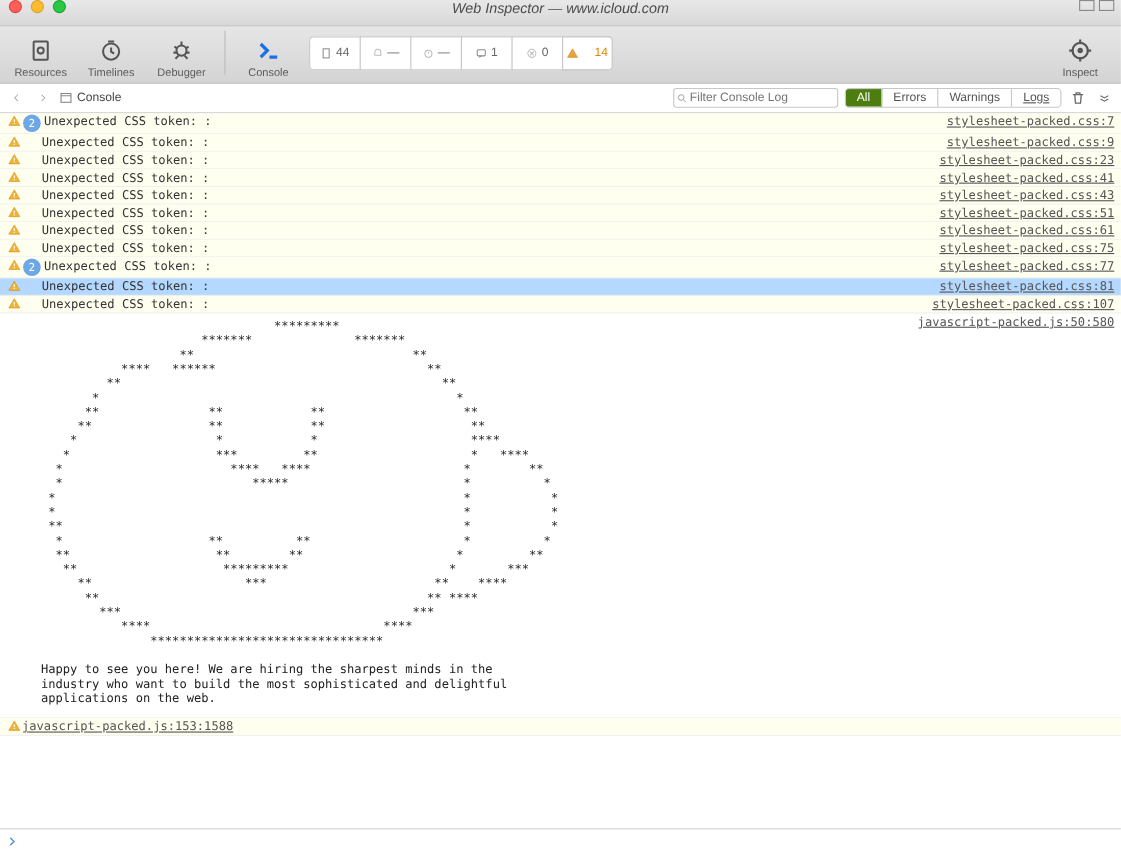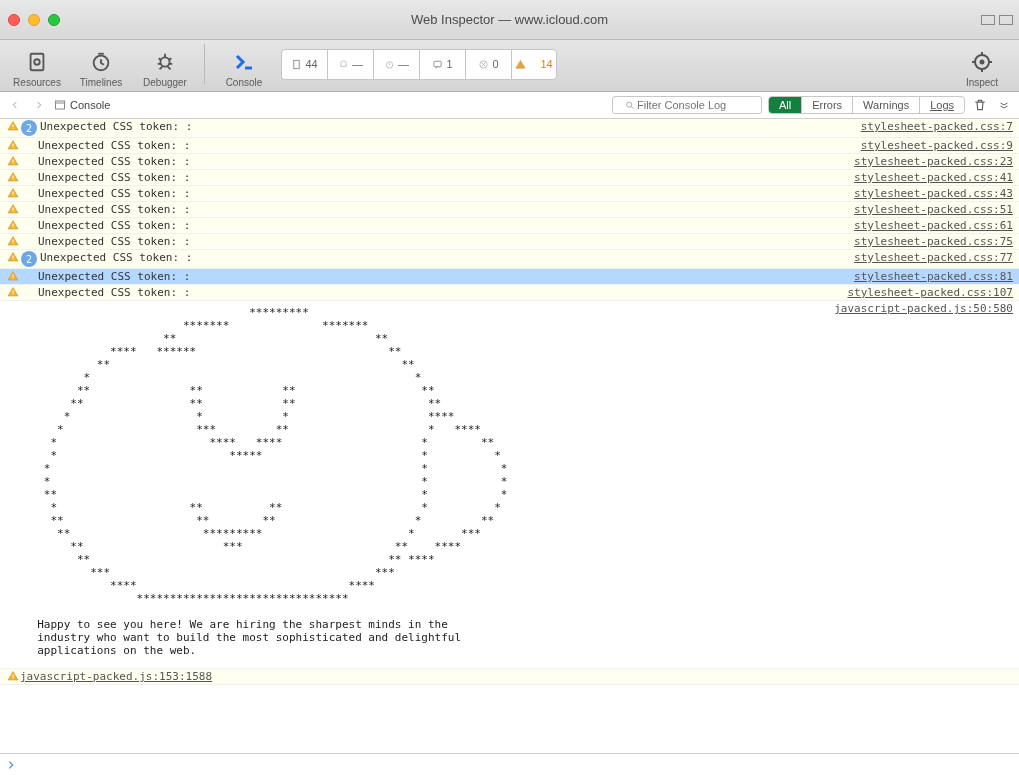--- a/index.html
+++ b/index.html
@@ -8,26 +8,27 @@
   font-family: -apple-system, "Helvetica Neue", Arial, sans-serif;
   font-size: 11px;
   background: #fff;
   width: 1019px;
   height: 775px;
   overflow: hidden;
   display: flex;
   flex-direction: column;
 }
 .titlebar {
-  height: 40px;
+  height: 24px;
   background: linear-gradient(#e8e8e8,#d8d8d8);
   border-bottom: 1px solid #b9b9b9;
   display: flex;
-  align-items: center;
+  align-items: flex-start;
   position: relative;
+  font-style: italic;
 }
 .traffic { display: flex; gap: 8px; padding-left: 8px; }
 .tl { width: 12px; height: 12px; border-radius: 50%; }
 .tl.red { background:#ff5f57; border:1px solid #e14440;}
 .tl.yellow { background:#febc2e; border:1px solid #e1a028;}
 .tl.green { background:#28c840; border:1px solid #1da432;}
 .titlebar .title { position:absolute; left:0; right:0; text-align:center; font-size:13px; color:#4a4a4a; pointer-events:none;}
 .win-ctrl { position:absolute; right:6px; display:flex; gap:4px; }
 .win-ctrl span { width:14px; height:10px; border:1px solid #888; display:inline-block;}
 .toolbar {
@@ -57,27 +58,27 @@
 .crumb {
   height:27px; border-bottom:1px solid #cfcfcf;
   display:flex; align-items:center; padding:0 6px; gap:6px;
 }
 .crumb .chev { width:18px; height:18px; display:flex; align-items:center;justify-content:center;color:#888; cursor:pointer;}
 .crumb .chev svg{stroke:#888;}
 .crumb .label{font-size:11px;color:#444; display:flex; align-items:center; gap:4px;}
 .crumb .right { margin-left:auto; display:flex; align-items:center; gap:6px;}
 .search {
   width:150px; height:18px; border:1px solid #c7c7c7; border-radius:3px;
-  display:flex; align-items:center; padding:0 12px; background:#fff;
+  display:flex; align-items:center; padding:0 2px; background:#fff;
 }
 .search input { border:none; outline:none; font-size:11px; width:100%; color:#666; background:transparent;}
 .seg { display:flex; border:1px solid #c7c7c7; border-radius:4px; overflow:hidden; height:18px;}
 .seg span { padding:0 10px; display:flex; align-items:center; font-size:11px; color:#555; cursor:pointer; border-right:1px solid #c7c7c7;}
 .seg span:last-child{border-right:none;text-decoration:underline;}
-.seg span.sel{background:#15803d;color:#fff;}
+.seg span.sel{background:#4d7c0f;color:#fff;}
 .iconbtn { width:18px;height:18px;display:flex;align-items:center;justify-content:center;color:#555;cursor:pointer;}
 .log-area { flex:1; overflow-y:auto; font-family: Menlo, Consolas, monospace; font-size:11px;}
 .row { display:flex; align-items:flex-start; padding:1px 6px; border-bottom:1px solid #f0f0f0;}
 .row.warnrow { background:#fffff0;}
 .row.sel { background:#b4d8ff !important;}
 .row .picon{width:14px; display:flex; justify-content:center; flex-shrink:0;}
 .row .badge{width:16px;height:16px;border-radius:50%;background:#6ea7e6;color:#fff;font-size:10px;display:flex;align-items:center;justify-content:center;margin:0 3px 0 1px; flex-shrink:0;}
 .row .nobadge{width:18px;flex-shrink:0;}
 .row .msg{flex:1;color:#333;}
 .row .src{color:#555;text-decoration:underline;cursor:pointer;white-space:nowrap;}

